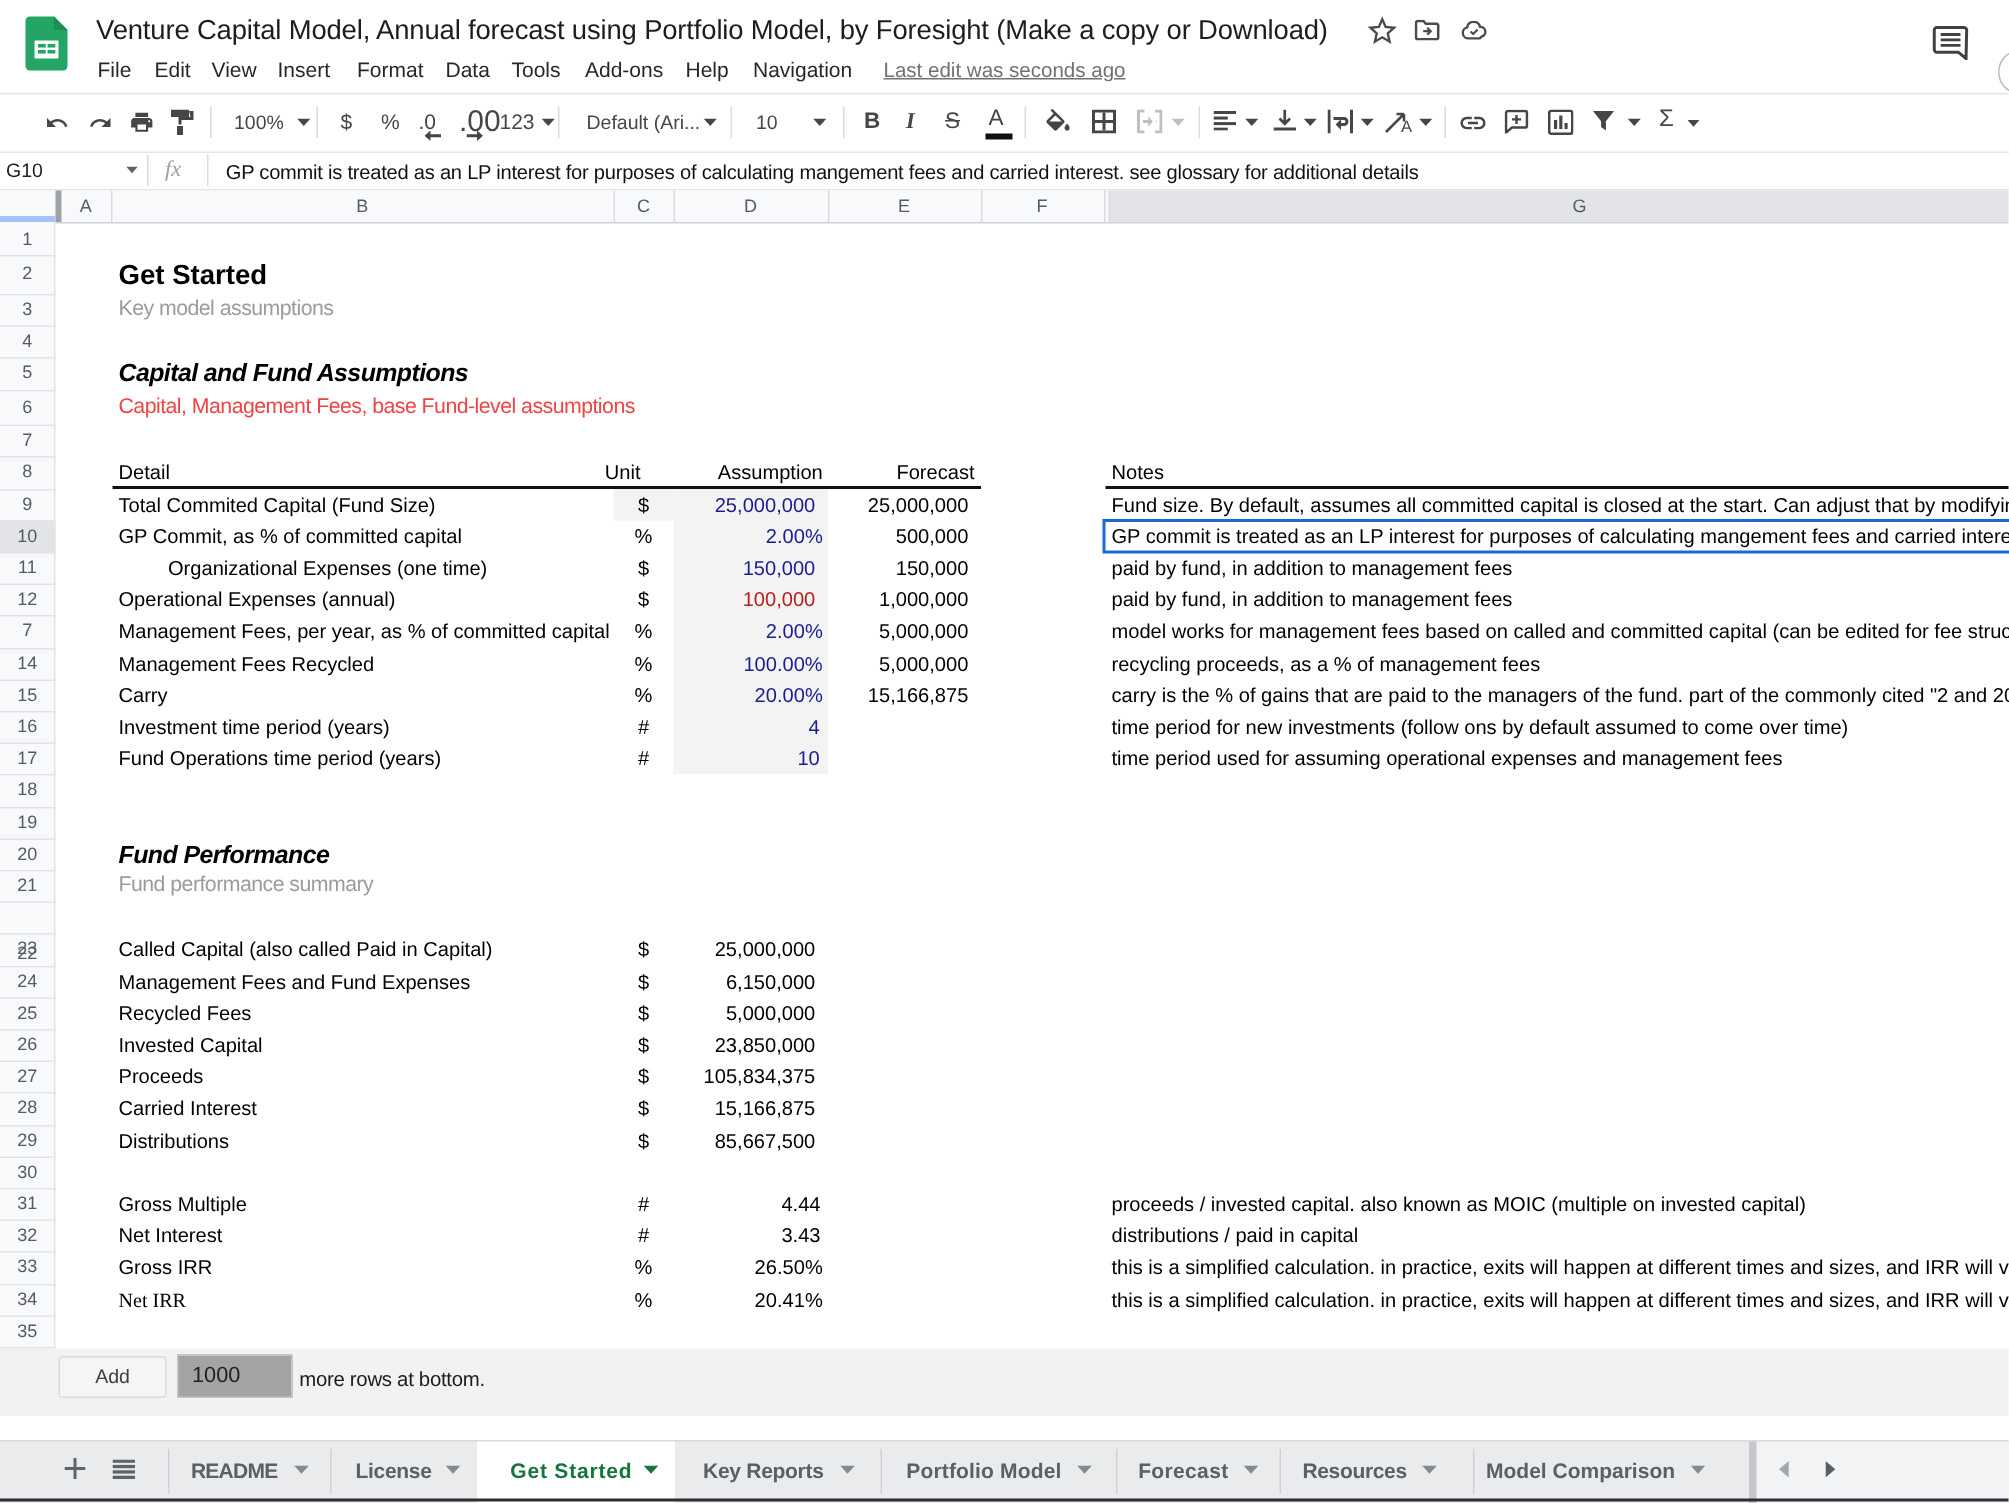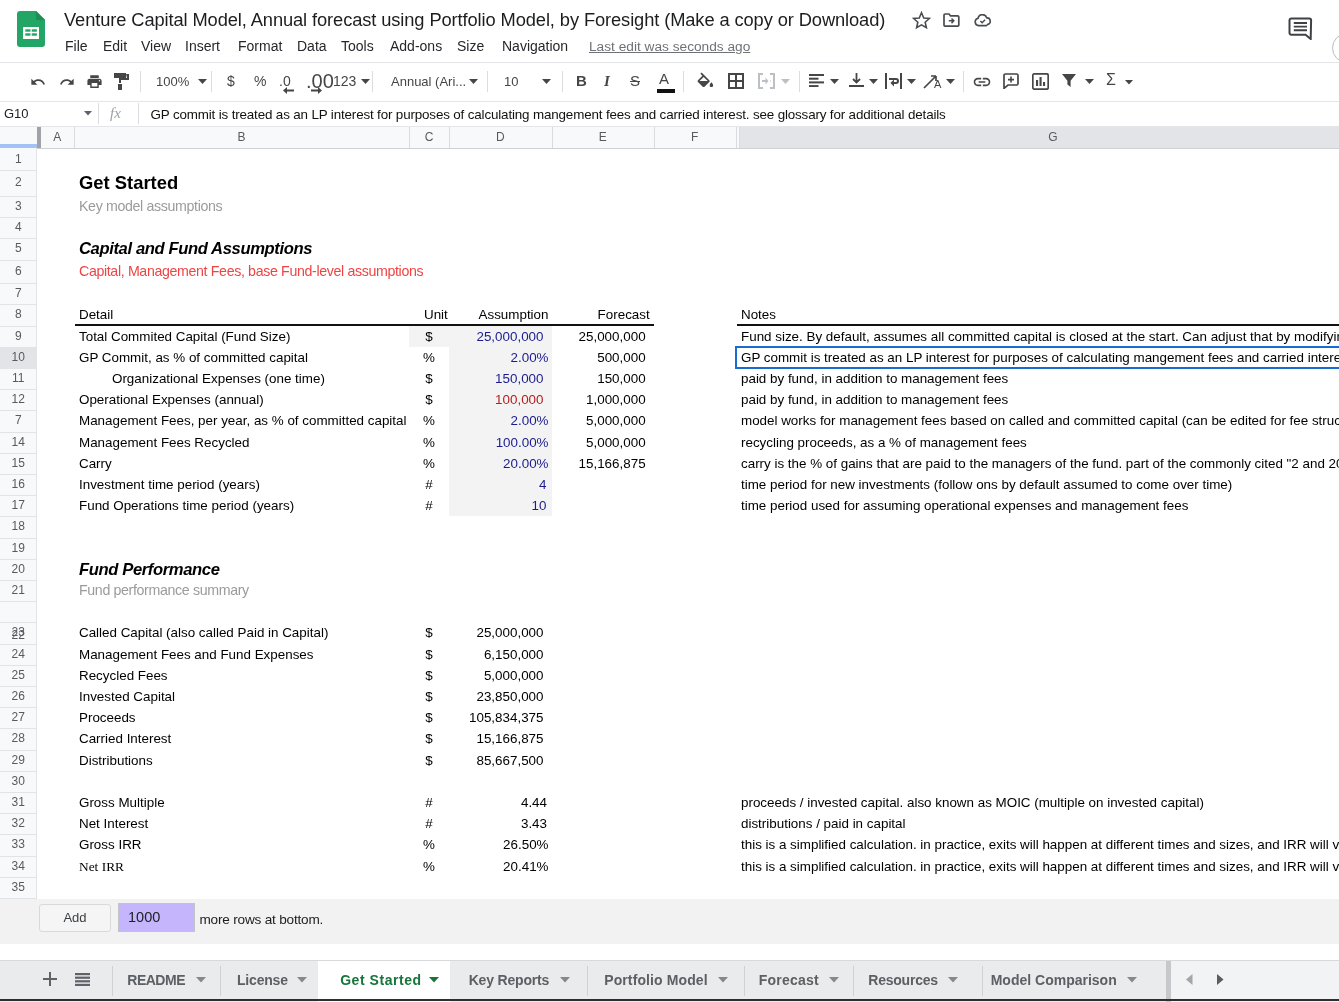--- a/index.html
+++ b/index.html
@@ -43,21 +43,21 @@
   </svg>
 <div class="a" style="left:1332px;top:33px;width:30px;height:30px;border-radius:50%;border:1.6px solid #b9bdc1"></div>
 <div class="menu" style="left:65px">File</div>
 <div class="menu" style="left:103px">Edit</div>
 <div class="menu" style="left:141px">View</div>
 <div class="menu" style="left:185px">Insert</div>
 <div class="menu" style="left:238px">Format</div>
 <div class="menu" style="left:297px">Data</div>
 <div class="menu" style="left:341px">Tools</div>
 <div class="menu" style="left:390px">Add-ons</div>
-<div class="menu" style="left:457px">Size</div>
+<div class="menu" style="left:457px">Help</div>
 <div class="menu" style="left:502px">Navigation</div>
 <div class="menu" style="left:589px;color:#6e7276;text-decoration:underline;font-size:13.7px">Last edit was seconds ago</div>
 <div class="a" style="left:0;top:62px;width:1339px;height:1px;background:#e3e5e8"></div>
 <div class="a" style="left:0;top:100.5px;width:1339px;height:1px;background:#e3e5e8"></div>
 <div class="sep" style="left:140.3px;top:71px;height:21px"></div>
 <div class="sep" style="left:211.4px;top:71px;height:21px"></div>
 <div class="sep" style="left:372px;top:71px;height:21px"></div>
 <div class="sep" style="left:487px;top:71px;height:21px"></div>
 <div class="sep" style="left:562px;top:71px;height:21px"></div>
 <div class="sep" style="left:683px;top:71px;height:21px"></div>
@@ -88,21 +88,21 @@
     <path d="M0 3.5 l4 -3.5 v2.5 h7 v2 h-7 v2.5 z" fill="#444746"></path>
   </svg>
 <div class="tb" style="left:306px;top:73px;font-size:20px">.00</div>
 <svg class="ic" style="left:311px;top:87px" width="11" height="7" viewBox="0 0 11 7">
     <path d="M11 3.5 l-4 -3.5 v2.5 h-7 v2 h7 v2.5 z" fill="#444746"></path>
   </svg>
 <div class="tb" style="left:333px;top:73px;font-size:14px">123</div>
 <svg class="ic" style="left:361px;top:79px" width="9" height="5" viewBox="0 0 9 5">
     <path d="M0 0 h9 l-4.5 5 z" fill="#444746"></path>
   </svg>
-<div class="tb" style="left:391px;top:74px;width:80px;overflow:hidden">Annual (Ari...</div>
+<div class="tb" style="left:391px;top:74px;width:80px;overflow:hidden">Default (Ari...</div>
 <svg class="ic" style="left:469px;top:79px" width="9" height="5" viewBox="0 0 9 5">
     <path d="M0 0 h9 l-4.5 5 z" fill="#444746"></path>
   </svg>
 <div class="tb" style="left:504px;top:74px">10</div>
 <svg class="ic" style="left:542px;top:79px" width="9" height="5" viewBox="0 0 9 5">
     <path d="M0 0 h9 l-4.5 5 z" fill="#444746"></path>
   </svg>
 <div class="tb" style="left:576px;top:72.5px;font-size:15px;font-weight:700">B</div>
 <div class="tb" style="left:604px;top:72.5px;font-size:15px;font-style:italic;font-family:'Liberation Serif',serif;font-weight:700">I</div>
 <div class="tb" style="left:630px;top:72.5px;font-size:15px;text-decoration:line-through">S</div>
@@ -280,21 +280,21 @@
 <div class="a" style="left:0;top:898px;width:36.5px;height:1px;background:#e1e3e6"></div>
 <div class="a" style="left:409px;top:325.59999999999997px;width:40px;height:21.2px;background:#f3f3f3"></div>
 <div class="a" style="left:449px;top:325.59999999999997px;width:102.70000000000005px;height:190.79999999999998px;background:#f3f3f3"></div>
 <div class="a" style="left:74.5px;top:323.99999999999994px;width:579.2px;height:1.8px;background:#111"></div>
 <div class="a" style="left:737px;top:323.99999999999994px;width:602px;height:1.8px;background:#111"></div>
 <div class="cell" style="left:79px;top:170.2px;height:25.8px;line-height:25.8px;font-weight:700;font-size:18.4px">Get Started</div>
 <div class="cell" style="left:79px;top:196.0px;height:21.2px;line-height:21.2px;color:#9b9b9b;font-size:14.2px;letter-spacing:-0.35px">Key model assumptions</div>
 <div class="cell" style="left:79px;top:238.4px;height:21.2px;line-height:21.2px;font-weight:700;font-style:italic;font-size:16.6px;letter-spacing:-0.38px">Capital and Fund Assumptions</div>
 <div class="cell" style="left:79px;top:259.6px;height:23.4px;line-height:23.4px;color:#ef4444;font-size:14.2px;letter-spacing:-0.35px">Capital, Management Fees, base Fund-level assumptions</div>
 <div class="cell" style="left:79px;top:304.4px;height:21.2px;line-height:21.2px;">Detail</div>
-<div class="cell" style="left:424px;width:40px;top:304.4px;height:21.2px;line-height:21.2px;text-align:left">Unit</div>
+<div class="cell" style="left:387px;width:40px;top:304.4px;height:21.2px;line-height:21.2px;text-align:right">Unit</div>
 <div class="cell num" style="left:400px;width:148.5px;top:304.4px;height:21.2px;line-height:21.2px">Assumption</div>
 <div class="cell num" style="left:500px;width:149.7px;top:304.4px;height:21.2px;line-height:21.2px">Forecast</div>
 <div class="cell" style="left:741px;top:304.4px;height:21.2px;line-height:21.2px">Notes</div>
 <div class="cell" style="left:79px;top:325.59999999999997px;height:21.2px;line-height:21.2px;">Total Commited Capital (Fund Size)</div>
 <div class="cell" style="left:409px;width:40px;top:325.59999999999997px;height:21.2px;line-height:21.2px;text-align:center">$</div>
 <div class="cell num" style="left:383.5px;width:160px;top:325.59999999999997px;height:21.2px;line-height:21.2px;color:#1c1c90">25,000,000</div>
 <div class="cell num" style="left:485.6px;width:160px;top:325.59999999999997px;height:21.2px;line-height:21.2px">25,000,000</div>
 <div class="cell" style="left:741px;top:325.59999999999997px;height:21.2px;line-height:21.2px">Fund size. By default, assumes all committed capital is closed at the start. Can adjust that by modifying assumptions</div>
 <div class="cell" style="left:79px;top:346.79999999999995px;height:21.2px;line-height:21.2px;">GP Commit, as % of committed capital</div>
 <div class="cell" style="left:409px;width:40px;top:346.79999999999995px;height:21.2px;line-height:21.2px;text-align:center">%</div>
@@ -370,21 +370,21 @@
 <div class="cell num" style="left:388.5px;width:160px;top:834.4px;height:21.2px;line-height:21.2px;">26.50%</div>
 <div class="cell" style="left:741px;top:834.4px;height:21.2px;line-height:21.2px">this is a simplified calculation. in practice, exits will happen at different times and sizes, and IRR will vary</div>
 <div class="cell" style="left:79px;top:855.5999999999999px;height:21.2px;line-height:21.2px;font-family:Liberation Serif, serif;">Net IRR</div>
 <div class="cell" style="left:409px;width:40px;top:855.5999999999999px;height:21.2px;line-height:21.2px;text-align:center">%</div>
 <div class="cell num" style="left:388.5px;width:160px;top:855.5999999999999px;height:21.2px;line-height:21.2px;">20.41%</div>
 <div class="cell" style="left:741px;top:855.5999999999999px;height:21.2px;line-height:21.2px">this is a simplified calculation. in practice, exits will happen at different times and sizes, and IRR will vary</div>
 <div class="a" style="left:735.3px;top:345.9px;width:607.7px;height:23.0px;border:2px solid #1b6ad1"></div>
 
 <div class="a" style="left:0;top:899px;width:1339px;height:44.5px;background:#f2f2f2"></div>
 <div class="a" style="left:39px;top:904px;width:72px;height:27.5px;background:#f5f5f5;border:1px solid #d8d9da;border-radius:3px;font-size:13px;color:#3c4043;text-align:center;line-height:26px">Add</div>
-<div class="a" style="left:118px;top:902.5px;width:77px;height:29px;background:#c4b5fd;border:1px solid #c3c4c6;font-size:14.5px;color:#202124;line-height:27px;padding-left:9px">1000</div>
+<div class="a" style="left:118px;top:902.5px;width:77px;height:29px;background:#a3a3a3;border:1px solid #c3c4c6;font-size:14.5px;color:#202124;line-height:27px;padding-left:9px">1000</div>
 <div class="a" style="left:199.5px;top:906px;height:27px;line-height:27px;font-size:13.6px;color:#1c1d1f;letter-spacing:-0.2px">more rows at bottom.</div>
 <div class="a" style="left:0;top:960px;width:1339px;height:42px;background:#e9ebed;border-top:1px solid #d7d9db"></div>
 <div class="a" style="left:1170px;top:961px;width:169px;height:41px;background:#f1f3f4"></div>
 <svg class="ic" style="left:43px;top:972px" width="14" height="14" viewBox="0 0 14 14">
     <path d="M6 0 h2 v6 h6 v2 h-6 v6 h-2 v-6 h-6 v-2 h6 z" fill="#5f6368"></path>
   </svg>
 <svg class="ic" style="left:75px;top:972.5px" width="15" height="13" viewBox="0 0 15 13">
     <rect x="0" y="0" width="15" height="2.2" fill="#5f6368"></rect>
     <rect x="0" y="3.6" width="15" height="2.2" fill="#5f6368"></rect>
     <rect x="0" y="7.2" width="15" height="2.2" fill="#5f6368"></rect>

